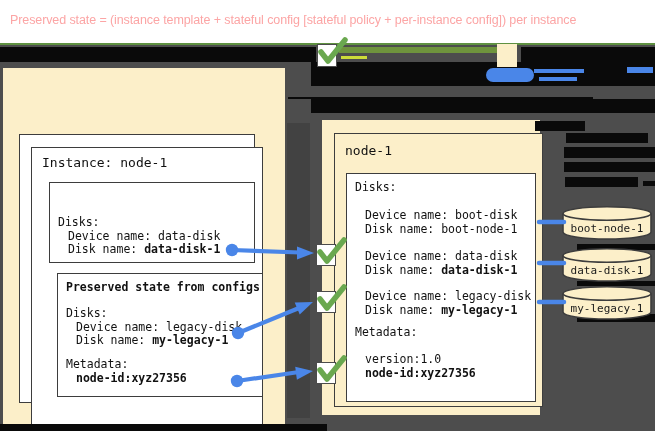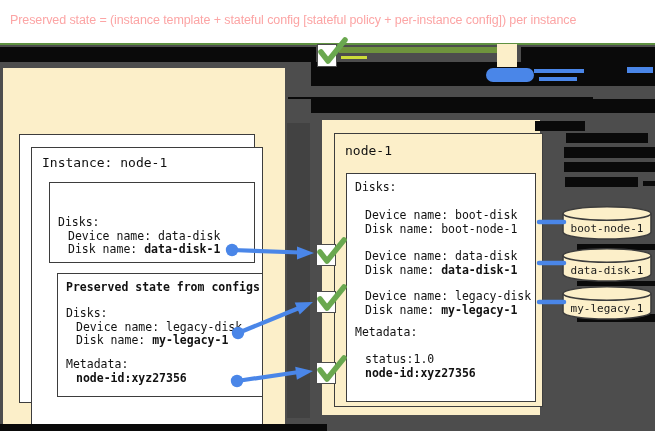--- a/index.html
+++ b/index.html
@@ -101,21 +101,21 @@
       <div class="abs card" style="left:11px;top:39px;width:190px;height:229px;">
         <div class="abs mono" style="left:8px;top:7px;">Disks:</div>
 
         <div class="abs mono indent" style="left:8px;top:35px;"><span>Device name: boot-disk</span><br><span>Disk name: </span><span>boot-node-1</span></div>
 
         <div class="abs mono indent" style="left:8px;top:76px;"><span>Device name: data-disk</span><br><span>Disk name: </span><span class="b">data-disk-1</span></div>
 
         <div class="abs mono indent" style="left:8px;top:116px;"><span>Device name: legacy-disk</span><br><span>Disk name: </span><span class="b">my-legacy-1</span></div>
 
         <div class="abs mono" style="left:8px;top:152px;">Metadata:</div>
-        <div class="abs mono indent" style="left:8px;top:179px;">status:1.0</div>
+        <div class="abs mono indent" style="left:8px;top:179px;">version:1.0</div>
         <div class="abs mono indent b" style="left:8px;top:192.5px;">node-id:xyz27356</div>
       </div>
     </div>
   </div>
 
   <div class="abs checkbox" style="left:317px;top:44px;height:23px;">
     <svg width="34" height="34" viewBox="0 0 34 34">
         <polyline points="6,17 13,26 30,5" fill="none" stroke="#6aa84f" stroke-width="5.5" stroke-linecap="round" stroke-linejoin="round"></polyline>
       </svg>
   </div>

